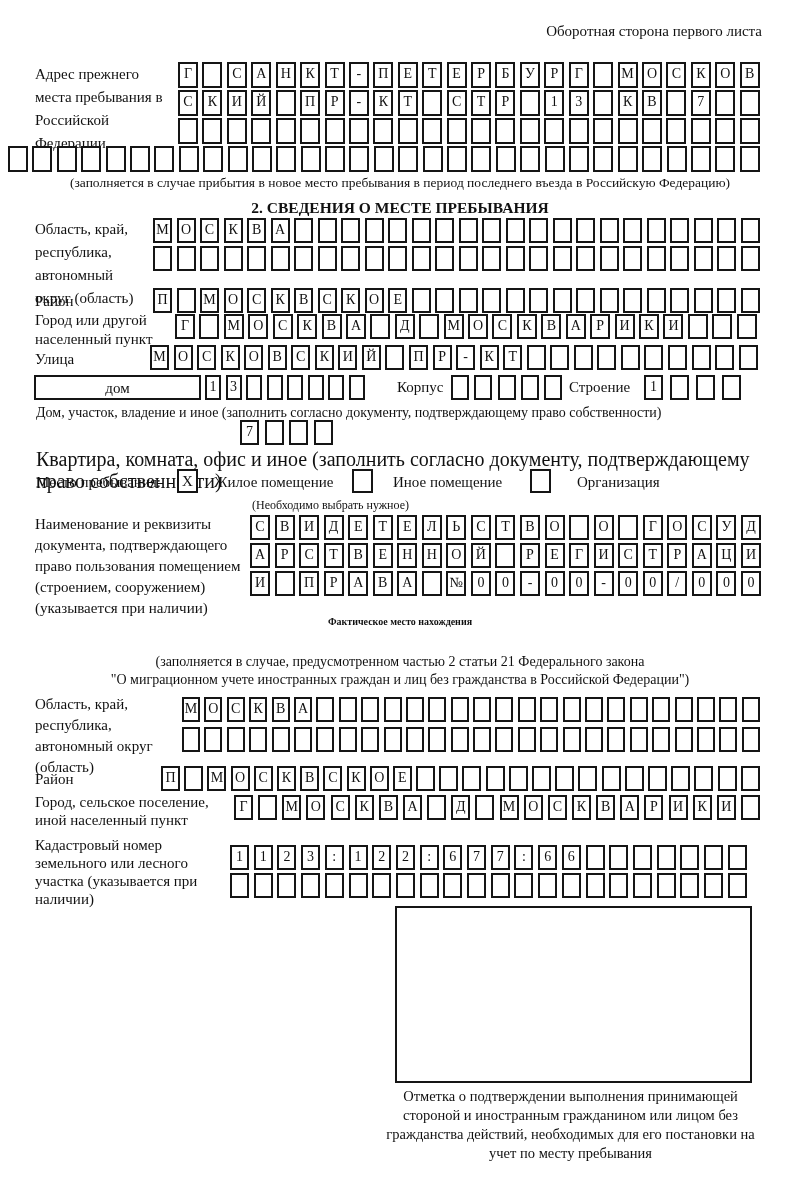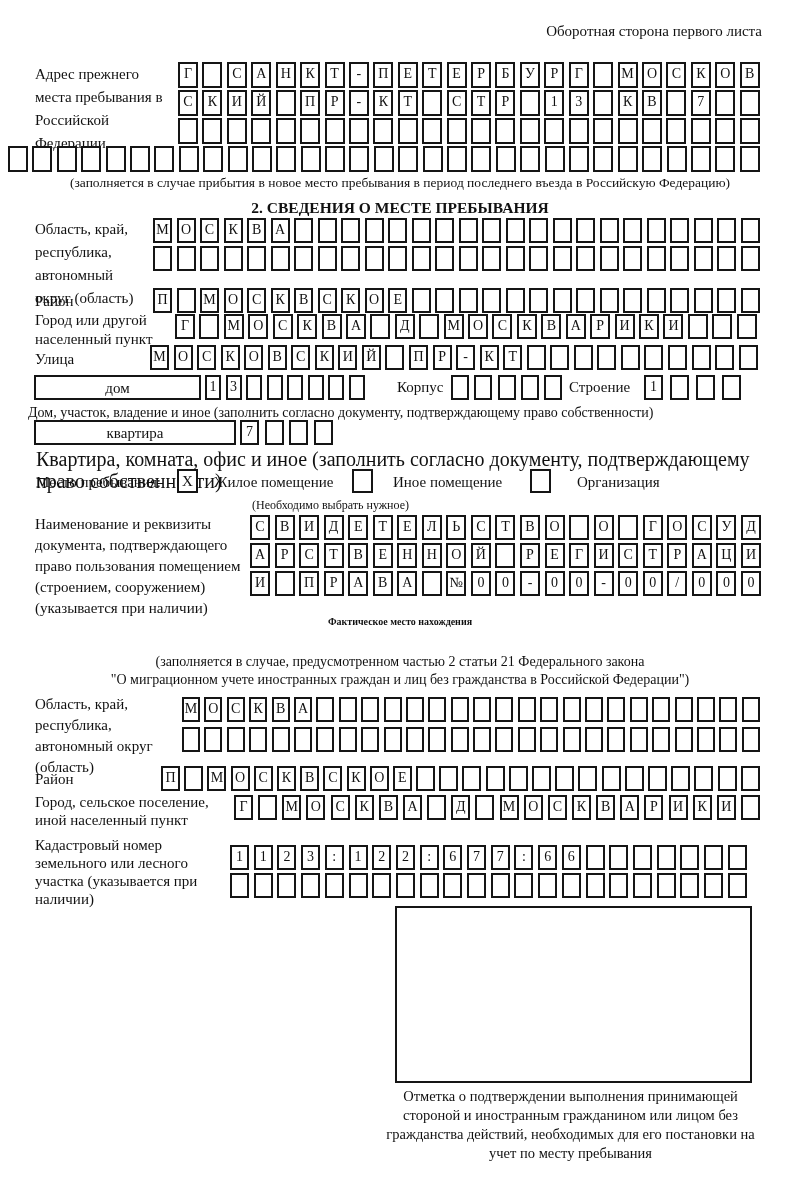--- a/index.html
+++ b/index.html
@@ -311,23 +311,22 @@
       <span class="cell"></span>
       <span class="cell"></span>
     </div>
   <div class="lbl" style="top:376px;left:569px;text-align:center;">Строение</div>
   <div class="cells cw19" style="top:375px;left:644px;width:97px;">
       <span class="cell">1</span>
       <span class="cell"></span>
       <span class="cell"></span>
       <span class="cell"></span>
     </div>
-  <div class="lbl" style="top:402px;left:28px;font-size:14px;">Дом, участок, владение и иное (заполнить согласно документу, подтверждающему право собственности)</div>
-
-  <div class="wbox" style="top:420px;left:34px;width:202px;height:25px;">квартира</div>
+  <div class="lbl" style="top:402px;left:36px;font-size:14px;">Дом, участок, владение и иное (заполнить согласно документу, подтверждающему право собственности)</div>
+
   <div class="cells cw19" style="top:420px;left:240px;width:93px;">
       <span class="cell">7</span>
       <span class="cell"></span>
       <span class="cell"></span>
       <span class="cell"></span>
     </div>
   <div class="lbl" style="top:448px;left:36px;font-size:20px;">Квартира, комната, офис и иное (заполнить согласно документу, подтверждающему право собственности)</div>
 
   <div class="lbl" style="top:471px;left:36px;">Место пребывания:</div>
   <div class="chk" style="top:469px;left:177px;">X</div>

